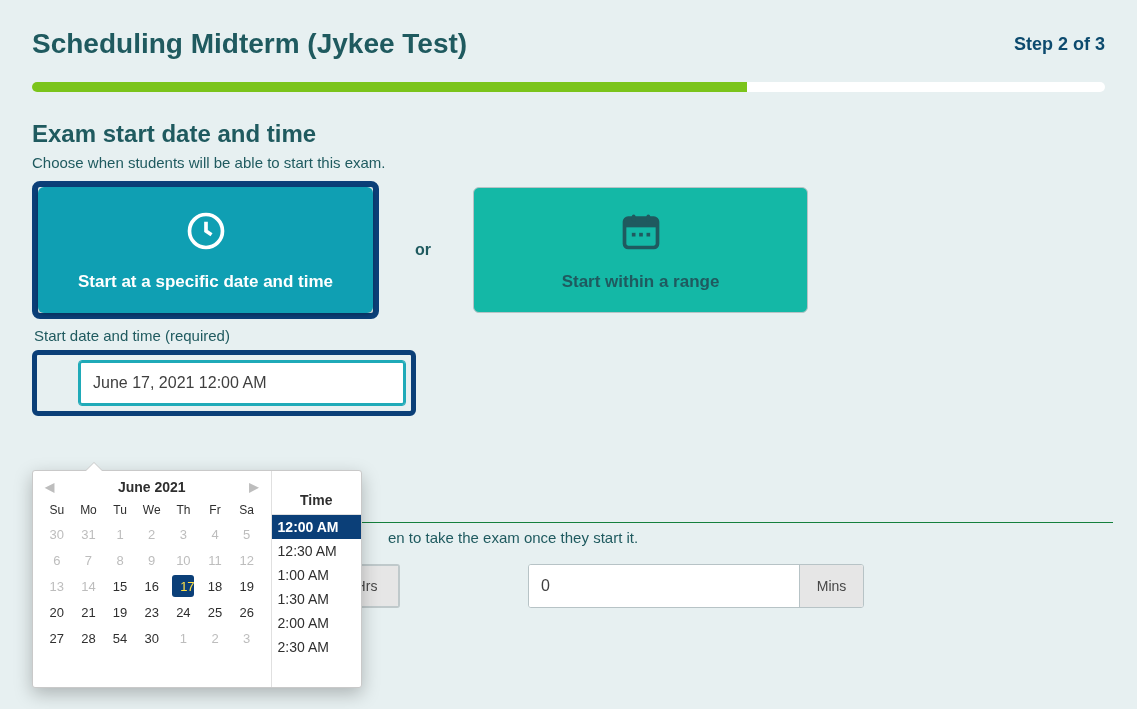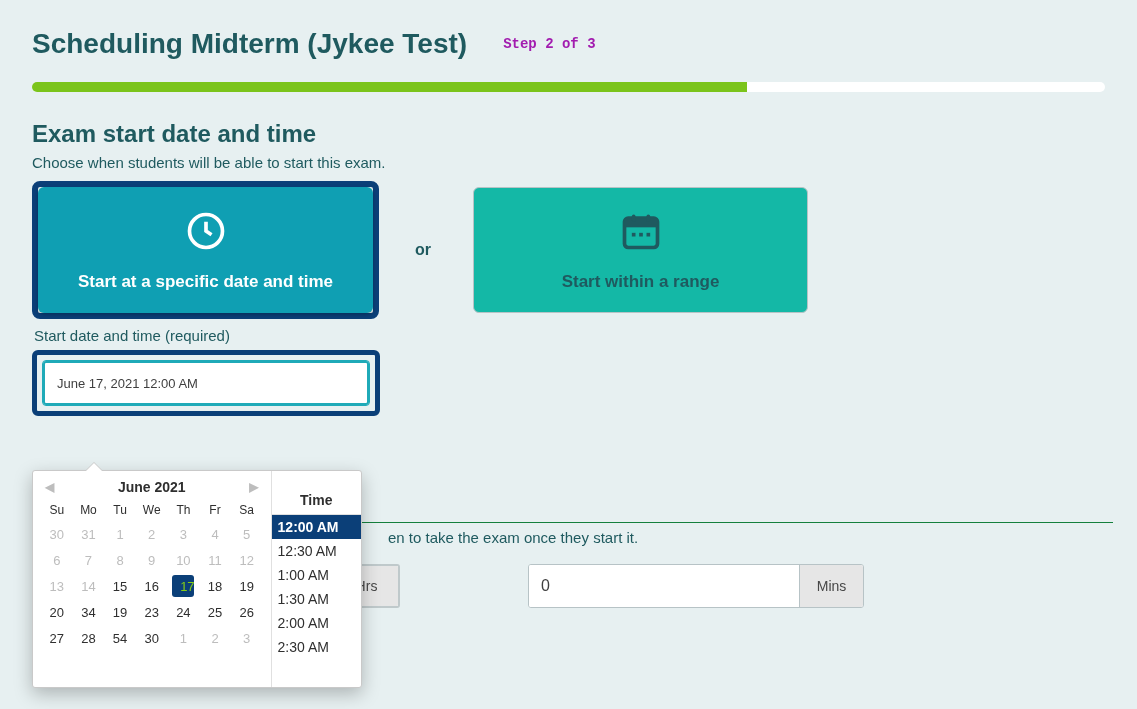--- a/index.html
+++ b/index.html
@@ -7,29 +7,28 @@
   body {
     width:1137px; height:709px;
     background:#e7f0f1;
     font-family:"Segoe UI", Arial, sans-serif;
     color:#1f5a5f;
     padding:28px 32px 0 32px;
     overflow:hidden;
     position:relative;
   }
   .header {
-    display:flex; align-items:center;
+    display:flex; justify-content:space-between; align-items:center;
     margin-bottom:22px;
-    gap:36px;
   }
   .title {
     font-size:28px; font-weight:700; color:#1f5a5f;
   }
   .step {
-    font-size:14px; font-weight:700; color:#a21caf;font-family:Liberation Mono, monospace;
+    font-size:18px; font-weight:700; color:#0c4a6e;
   }
   .progress {
     width:100%; height:10px; border-radius:6px;
     background:#ffffff; overflow:hidden; margin-bottom:28px;
   }
   .progress-fill {
     height:100%; width:66.66%;
     background:#7bc41b;
   }
   .section-title {
@@ -72,22 +71,23 @@
   .datetime-wrap {
     border:5px solid #0b3f78; border-radius:6px;
     display:inline-block; padding:6px;
     background:#e7f0f1;
     position:relative;
   }
   .datetime-input {
     width:326px; height:44px;
     border:2px solid #1faab8; outline:1px solid #1faab8;
     border-radius:3px; background:#ffffff;
-    font-size:13px; color:#3f3f3f;
+    font-size:16px; color:#3f3f3f;
     padding:0 12px;
+    margin-left:36px;
   }
   .picker {
     position:absolute; top:470px; left:32px;
     width:330px; height:218px;
     background:#ffffff; border:1px solid #c9c9c9;
     box-shadow:0 6px 18px rgba(0,0,0,.25);
     border-radius:3px;
     display:flex;
   }
   .picker::before {
@@ -128,21 +128,21 @@
     text-align:center; font-size:13px; color:#2f2f2f;
     height:26px; padding:0;
   }
   table.calgrid td .d {
     display:inline-flex; width:22px; height:22px;
     align-items:center; justify-content:center;
     border-radius:3px; cursor:pointer;
   }
   table.calgrid td.muted { color:#bdbdbd; }
   table.calgrid td .d.sel {
-    background:#0b3f78; color:#84cc16;padding-left:8px;
+    background:#0b3f78; color:#fde047;padding-left:8px;
   }
   .timecol {
     width:90px; display:flex; flex-direction:column;
   }
   .time-head {
     font-weight:700; font-size:14px; text-align:center;
     padding:8px 0 6px 0; color:#2f2f2f;
     border-bottom:1px solid #e0e0e0;
     margin-top:13px;
   }
@@ -298,21 +298,21 @@
             <td class="muted"><span class="d">13</span></td>
             <td class="muted"><span class="d">14</span></td>
             <td><span class="d">15</span></td>
             <td><span class="d">16</span></td>
             <td><span class="d sel">17</span></td>
             <td><span class="d">18</span></td>
             <td><span class="d">19</span></td>
           </tr>
           <tr>
             <td><span class="d">20</span></td>
-            <td><span class="d">34</span></td>
+            <td><span class="d">21</span></td>
             <td><span class="d">19</span></td>
             <td><span class="d">23</span></td>
             <td><span class="d">24</span></td>
             <td><span class="d">25</span></td>
             <td><span class="d">26</span></td>
           </tr>
           <tr>
             <td><span class="d">27</span></td>
             <td><span class="d">28</span></td>
             <td><span class="d">54</span></td>

